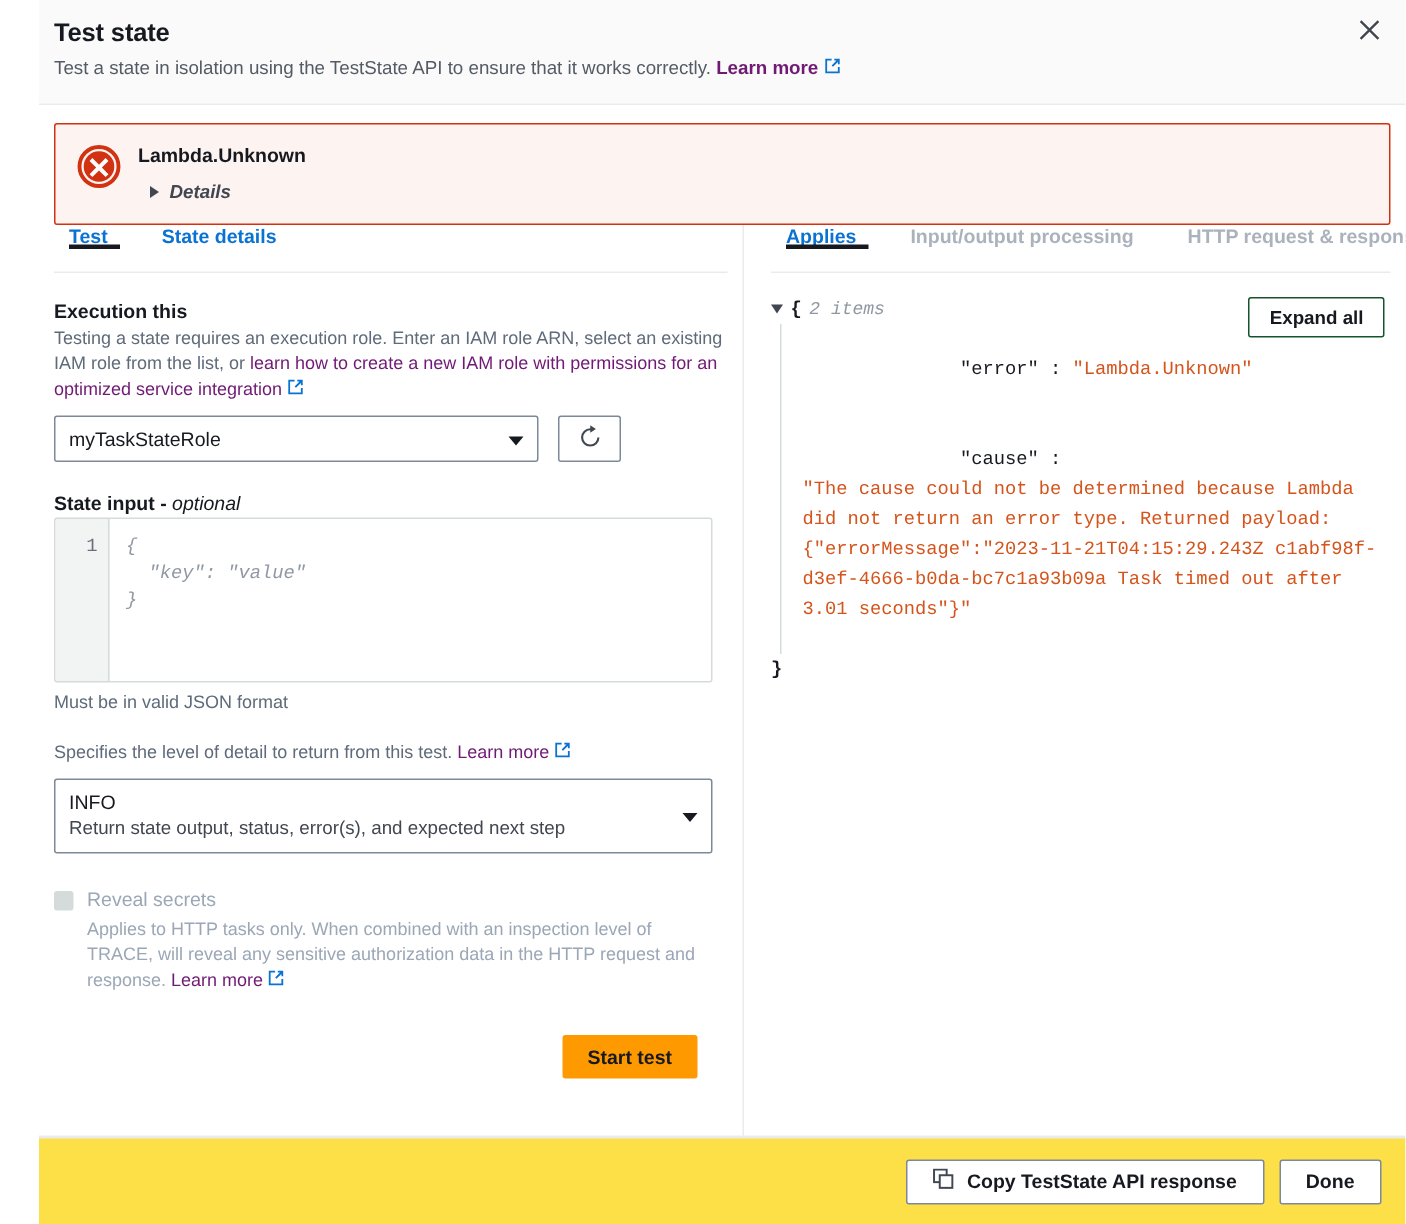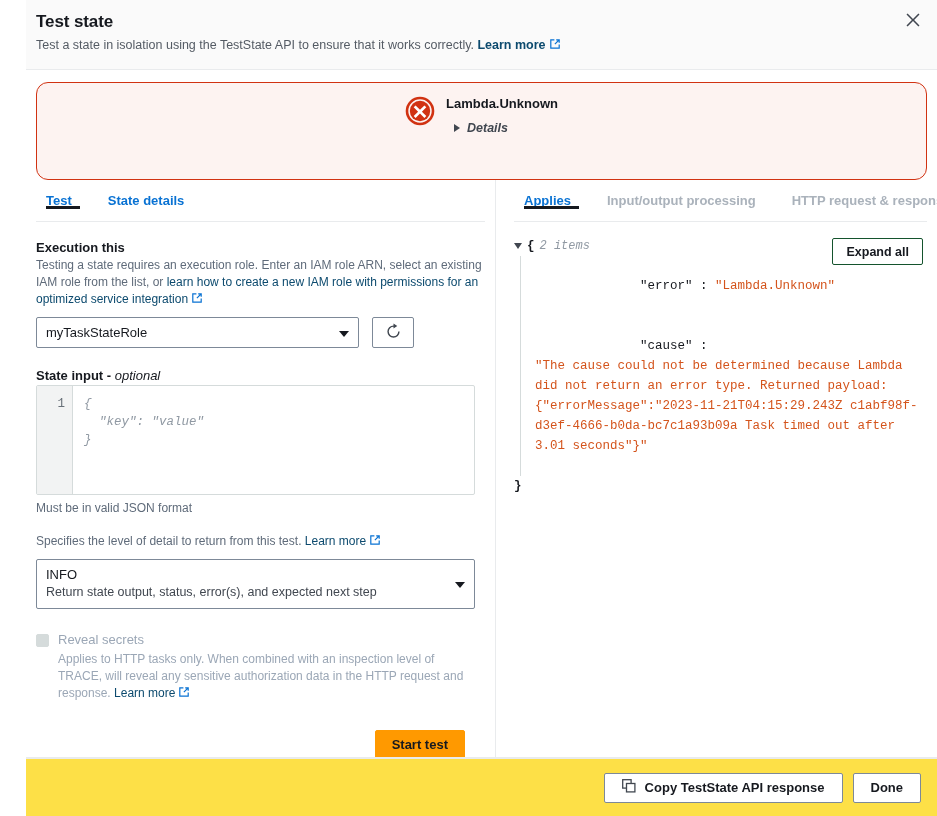--- a/index.html
+++ b/index.html
@@ -39,21 +39,21 @@
     letter-spacing: -0.1px;
     margin: 0 0 5px 0;
     line-height: 1.2;
   }
   .modal-subtitle {
     font-size: 12.5px;
     color: #545b64;
     line-height: 1.35;
   }
   .link {
-    color: #0c4a6e;
+    color: #701a75;
     text-decoration: none;
     cursor: pointer;
   }
   .link-bold { font-weight: bold; }
   .ext-icon {
     display: inline-block;
     vertical-align: -1px;
     margin-left: 3px;
   }
   .close-btn {
@@ -66,27 +66,26 @@
   }
 
   
   .banner-wrap {
     padding: 12px 10px 0 10px;
     flex: 0 0 auto;
   }
   .error-banner {
     border: 1px solid #d13212;
     background: #fdf3f1;
-    border-radius: 12px;
+    border-radius: 2px;
     padding: 12px 14px 13px 14px;
     display: flex;
     align-items: flex-start;
     gap: 11px;
-    height: 98px;
-    justify-content: center;
+    height: 68px;
   }
   .err-icon {
     flex: 0 0 auto;
     margin-top: 1px;
   }
   .banner-body { padding-top: 1px; }
   .banner-head {
     font-size: 13px;
     font-weight: bold;
     color: #16191f;
@@ -130,23 +129,23 @@
   }
   .pane-right {
     flex: 1 1 auto;
     padding: 0 10px 0 18px;
     overflow: hidden;
   }
 
   
   .tabbar {
     display: flex;
-    align-items: center;
+    align-items: flex-start;
     border-bottom: 1px solid #e9ebed;
-    height: 42px;
+    height: 32px;
     margin-bottom: 0;
   }
   .tab {
     position: relative;
     display: flex; align-items: center;
     padding: 0 18px;
     font-size: 13px;
     font-weight: bold;
     color: #0972d3;
     cursor: pointer;

